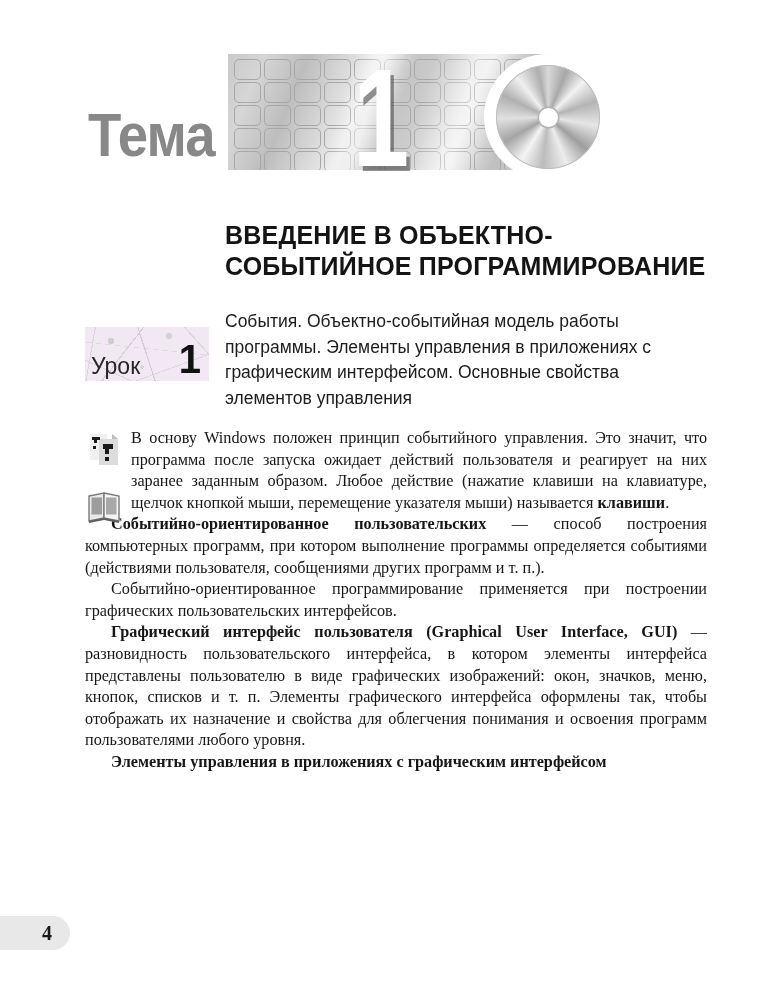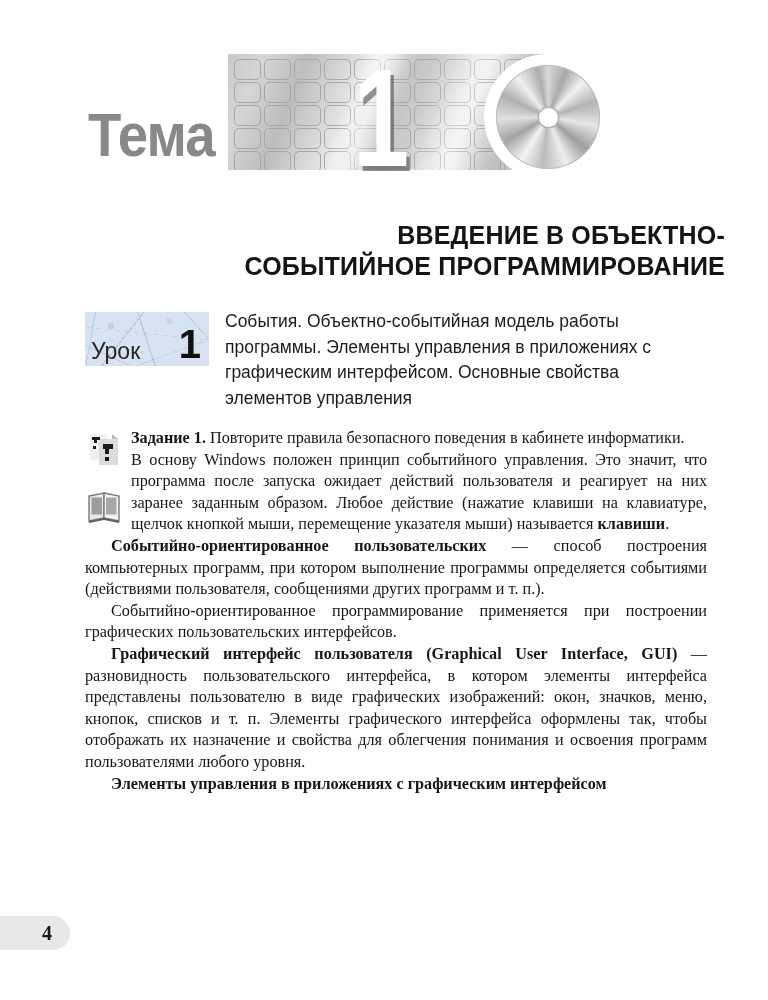--- a/index.html
+++ b/index.html
@@ -133,36 +133,36 @@
     position: absolute;
     left: 225px;
     top: 203px;
     width: 500px;
     font-family: "Liberation Sans", sans-serif;
     font-weight: 700;
     font-size: 25px;
     line-height: 31px;
     letter-spacing: 0.2px;
     color: #141414;
-    text-align: right;
+    text-align: left;
   }
 
   
   .lesson {
     position: absolute;
     left: 85px;
     top: 312px;
     width: 622px;
   }
   .lesson-badge {
     position: absolute;
-    left: 0; top: 0;
+    left: 0; top: 15px;
     width: 124px;
     height: 54px;
-    background: #3b82f6;
+    background: #f0abfc;
     overflow: hidden;
   }
   .lesson-badge .tex {
     position: absolute;
     inset: -20px;
     opacity: 0.85;
     background:
       linear-gradient(72deg, transparent 49.4%, #cfcfcf 49.4%, #cfcfcf 50%, transparent 50%),
       linear-gradient(24deg, transparent 29.5%, #d5d5d5 29.5%, #d5d5d5 30%, transparent 30%),
       linear-gradient(128deg, transparent 39.5%, #d2d2d2 39.5%, #d2d2d2 40.1%, transparent 40.1%),
@@ -368,23 +368,20 @@
   <span class="icon-book">
     <svg width="40" height="40" viewBox="0 0 40 40" aria-hidden="true">
       <polygon points="4,8 19,5 19,30 4,33" fill="#e9e9e9" stroke="#7a7a7a" stroke-width="1.4"></polygon>
       <polygon points="19,5 34,8 34,33 19,30" fill="#f4f4f4" stroke="#7a7a7a" stroke-width="1.4"></polygon>
       <rect x="6.5" y="9.5" width="10.5" height="17" fill="#9d9d9d"></rect>
       <rect x="21" y="9.5" width="10.5" height="17" fill="#a8a8a8"></rect>
       <polygon points="4,33 19,30 34,33 34,35 19,32 4,35" fill="#5f5f5f"></polygon>
     </svg>
   </span>
 
-  <p class="para hang">
-    <b>Задание 1.</b><span> Повторите правила безопасного поведения в кабинете информатики.</span>
-  </p>
 
   <div id="paragraph-host">
       <p class="para hang"><span>В основу Windows положен принцип событийного управления. Это значит, что программа после запуска ожидает действий пользователя и реагирует на них заранее заданным образом. Любое действие (нажатие клавиши на клавиатуре, щелчок кнопкой мыши, перемещение указателя мыши) называется </span><span class="b">клавиши</span><span>.</span></p>
       <p class="para"><span class="b">Событийно-ориентированное пользовательских</span><span> — способ построения компьютерных программ, при котором выполнение программы определяется событиями (действиями пользователя, сообщениями других программ и т. п.).</span></p>
       <p class="para"><span>Событийно-ориентированное программирование применяется при построении графических пользовательских интерфейсов.</span></p>
       <p class="para"><span class="b">Графический интерфейс пользователя (Graphical User Interface, GUI)</span><span> — разновидность пользовательского интерфейса, в котором элементы интерфейса представлены пользователю в виде графических изображений: окон, значков, меню, кнопок, списков и т. п. Элементы графического интерфейса оформлены так, чтобы отображать их назначение и свойства для облегчения понимания и освоения программ пользователями любого уровня.</span></p>
       <p class="para gap"><span class="b">Элементы управления в приложениях с графическим интерфейсом</span></p>
     </div>
 </div>
 

